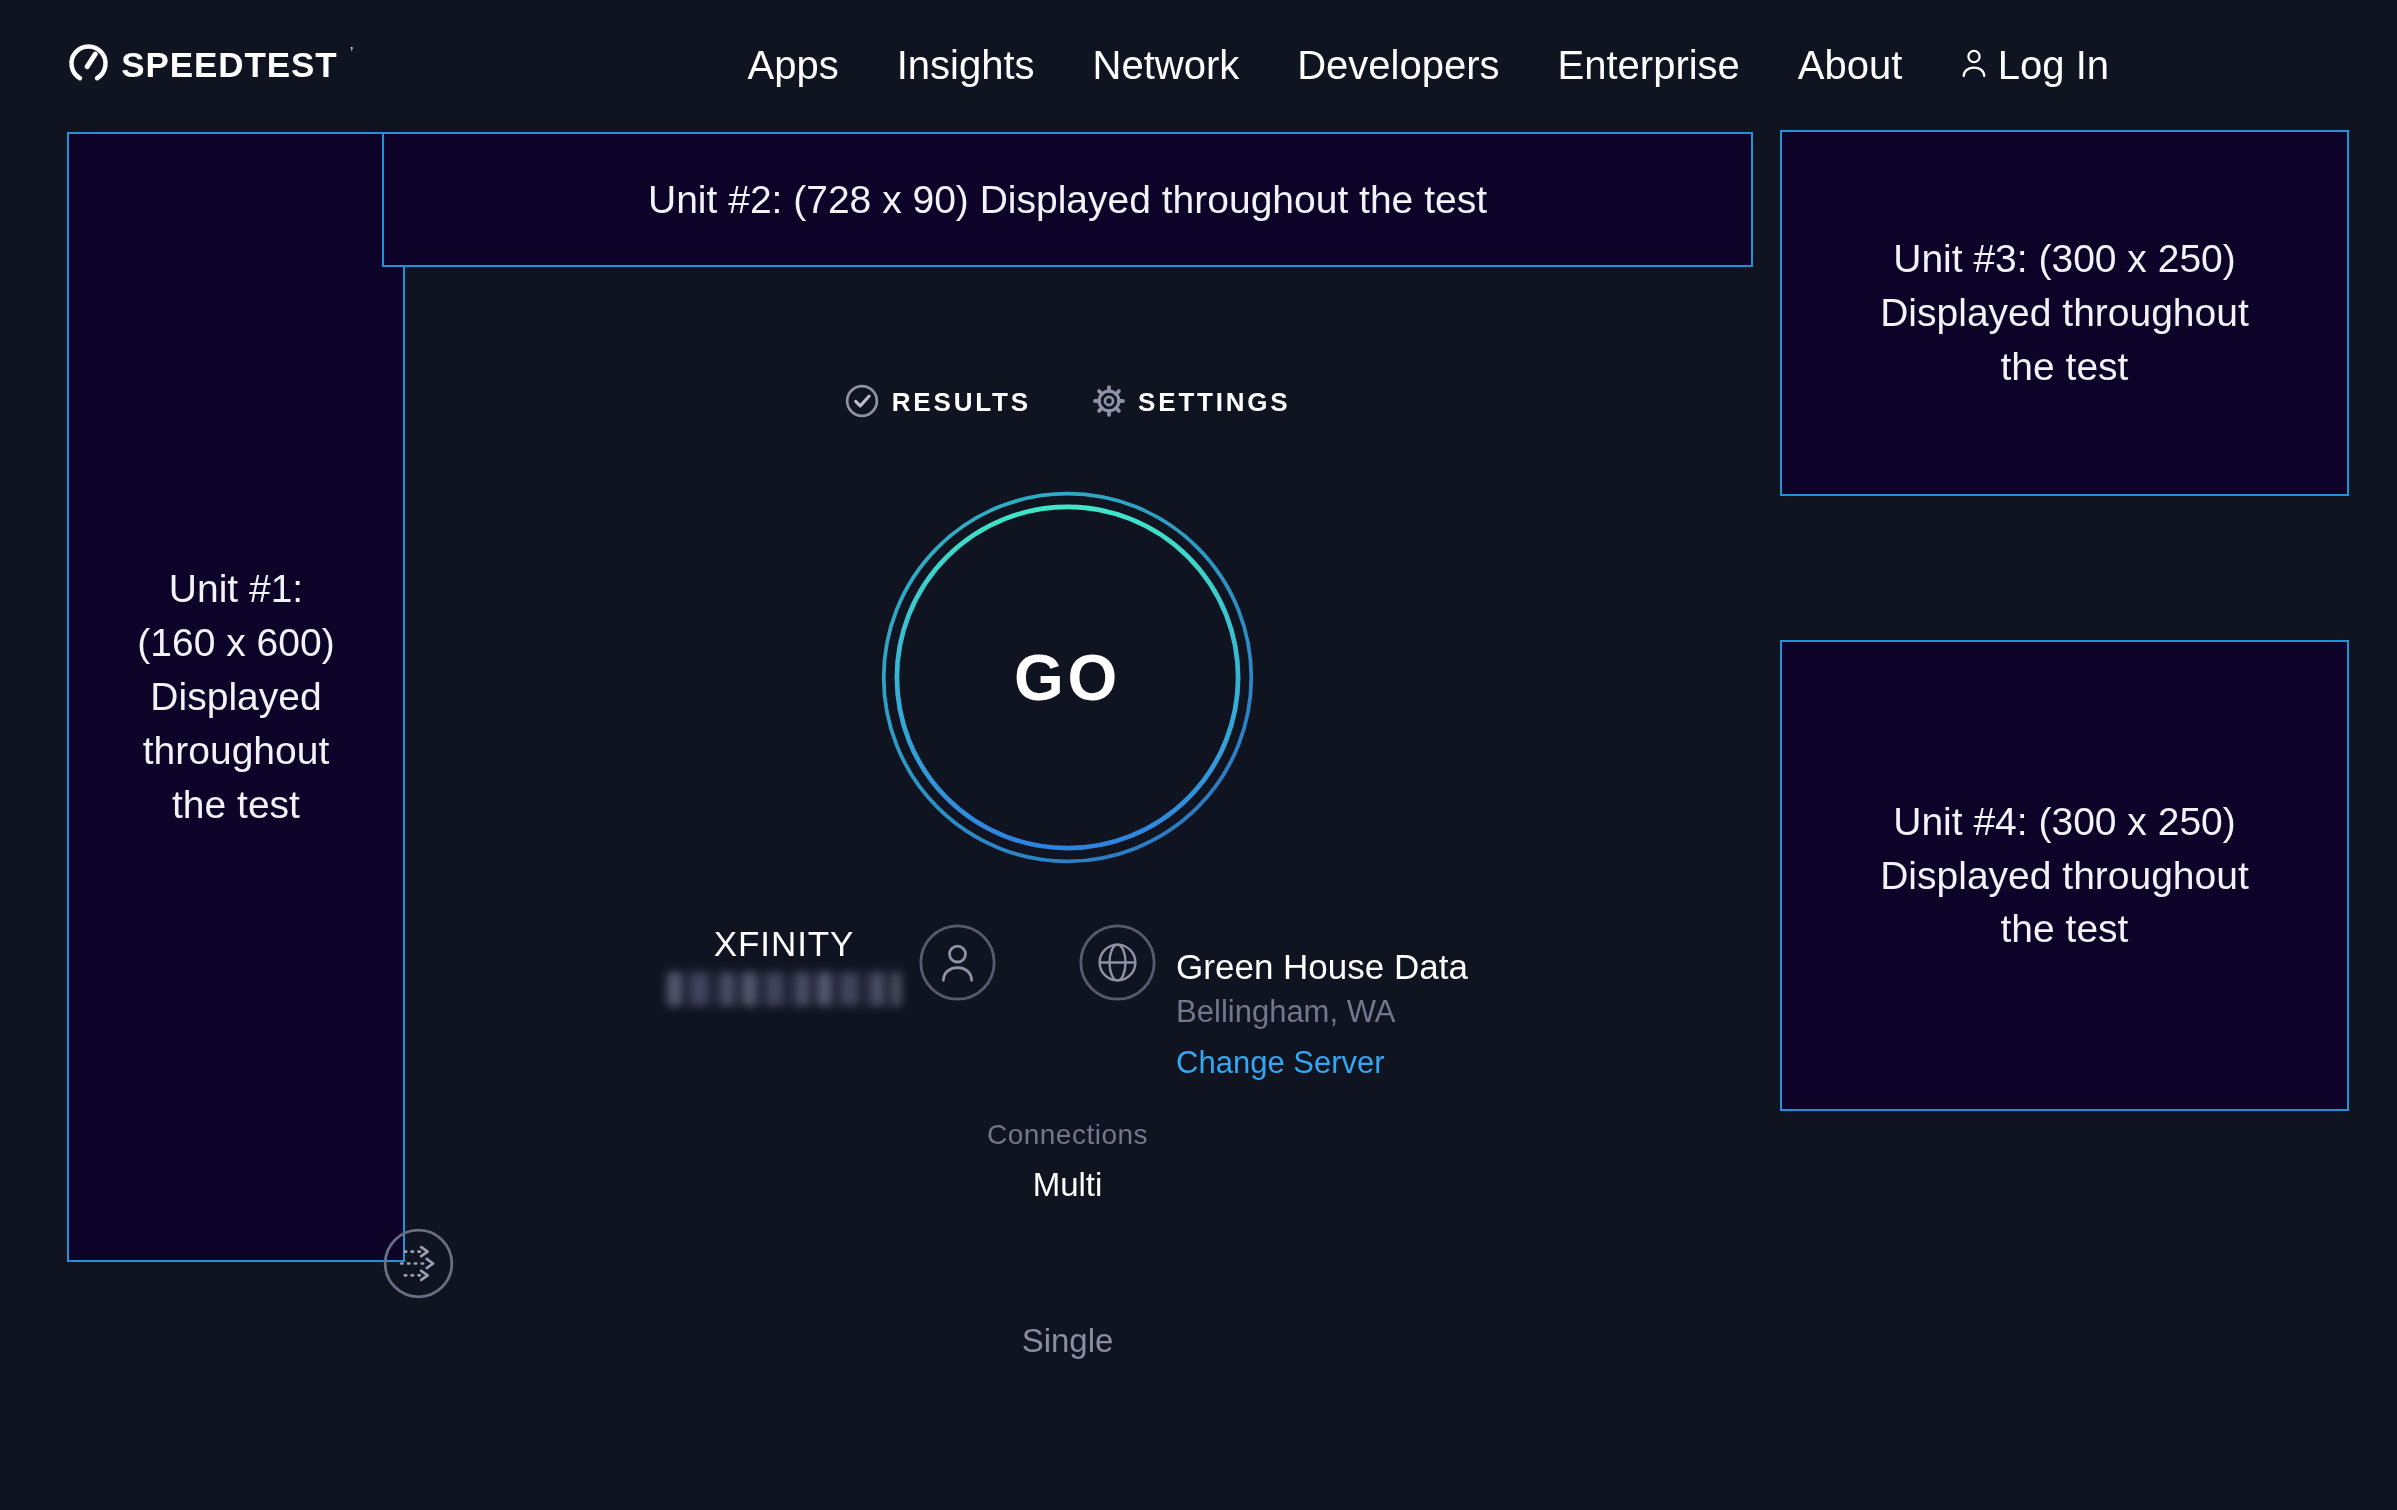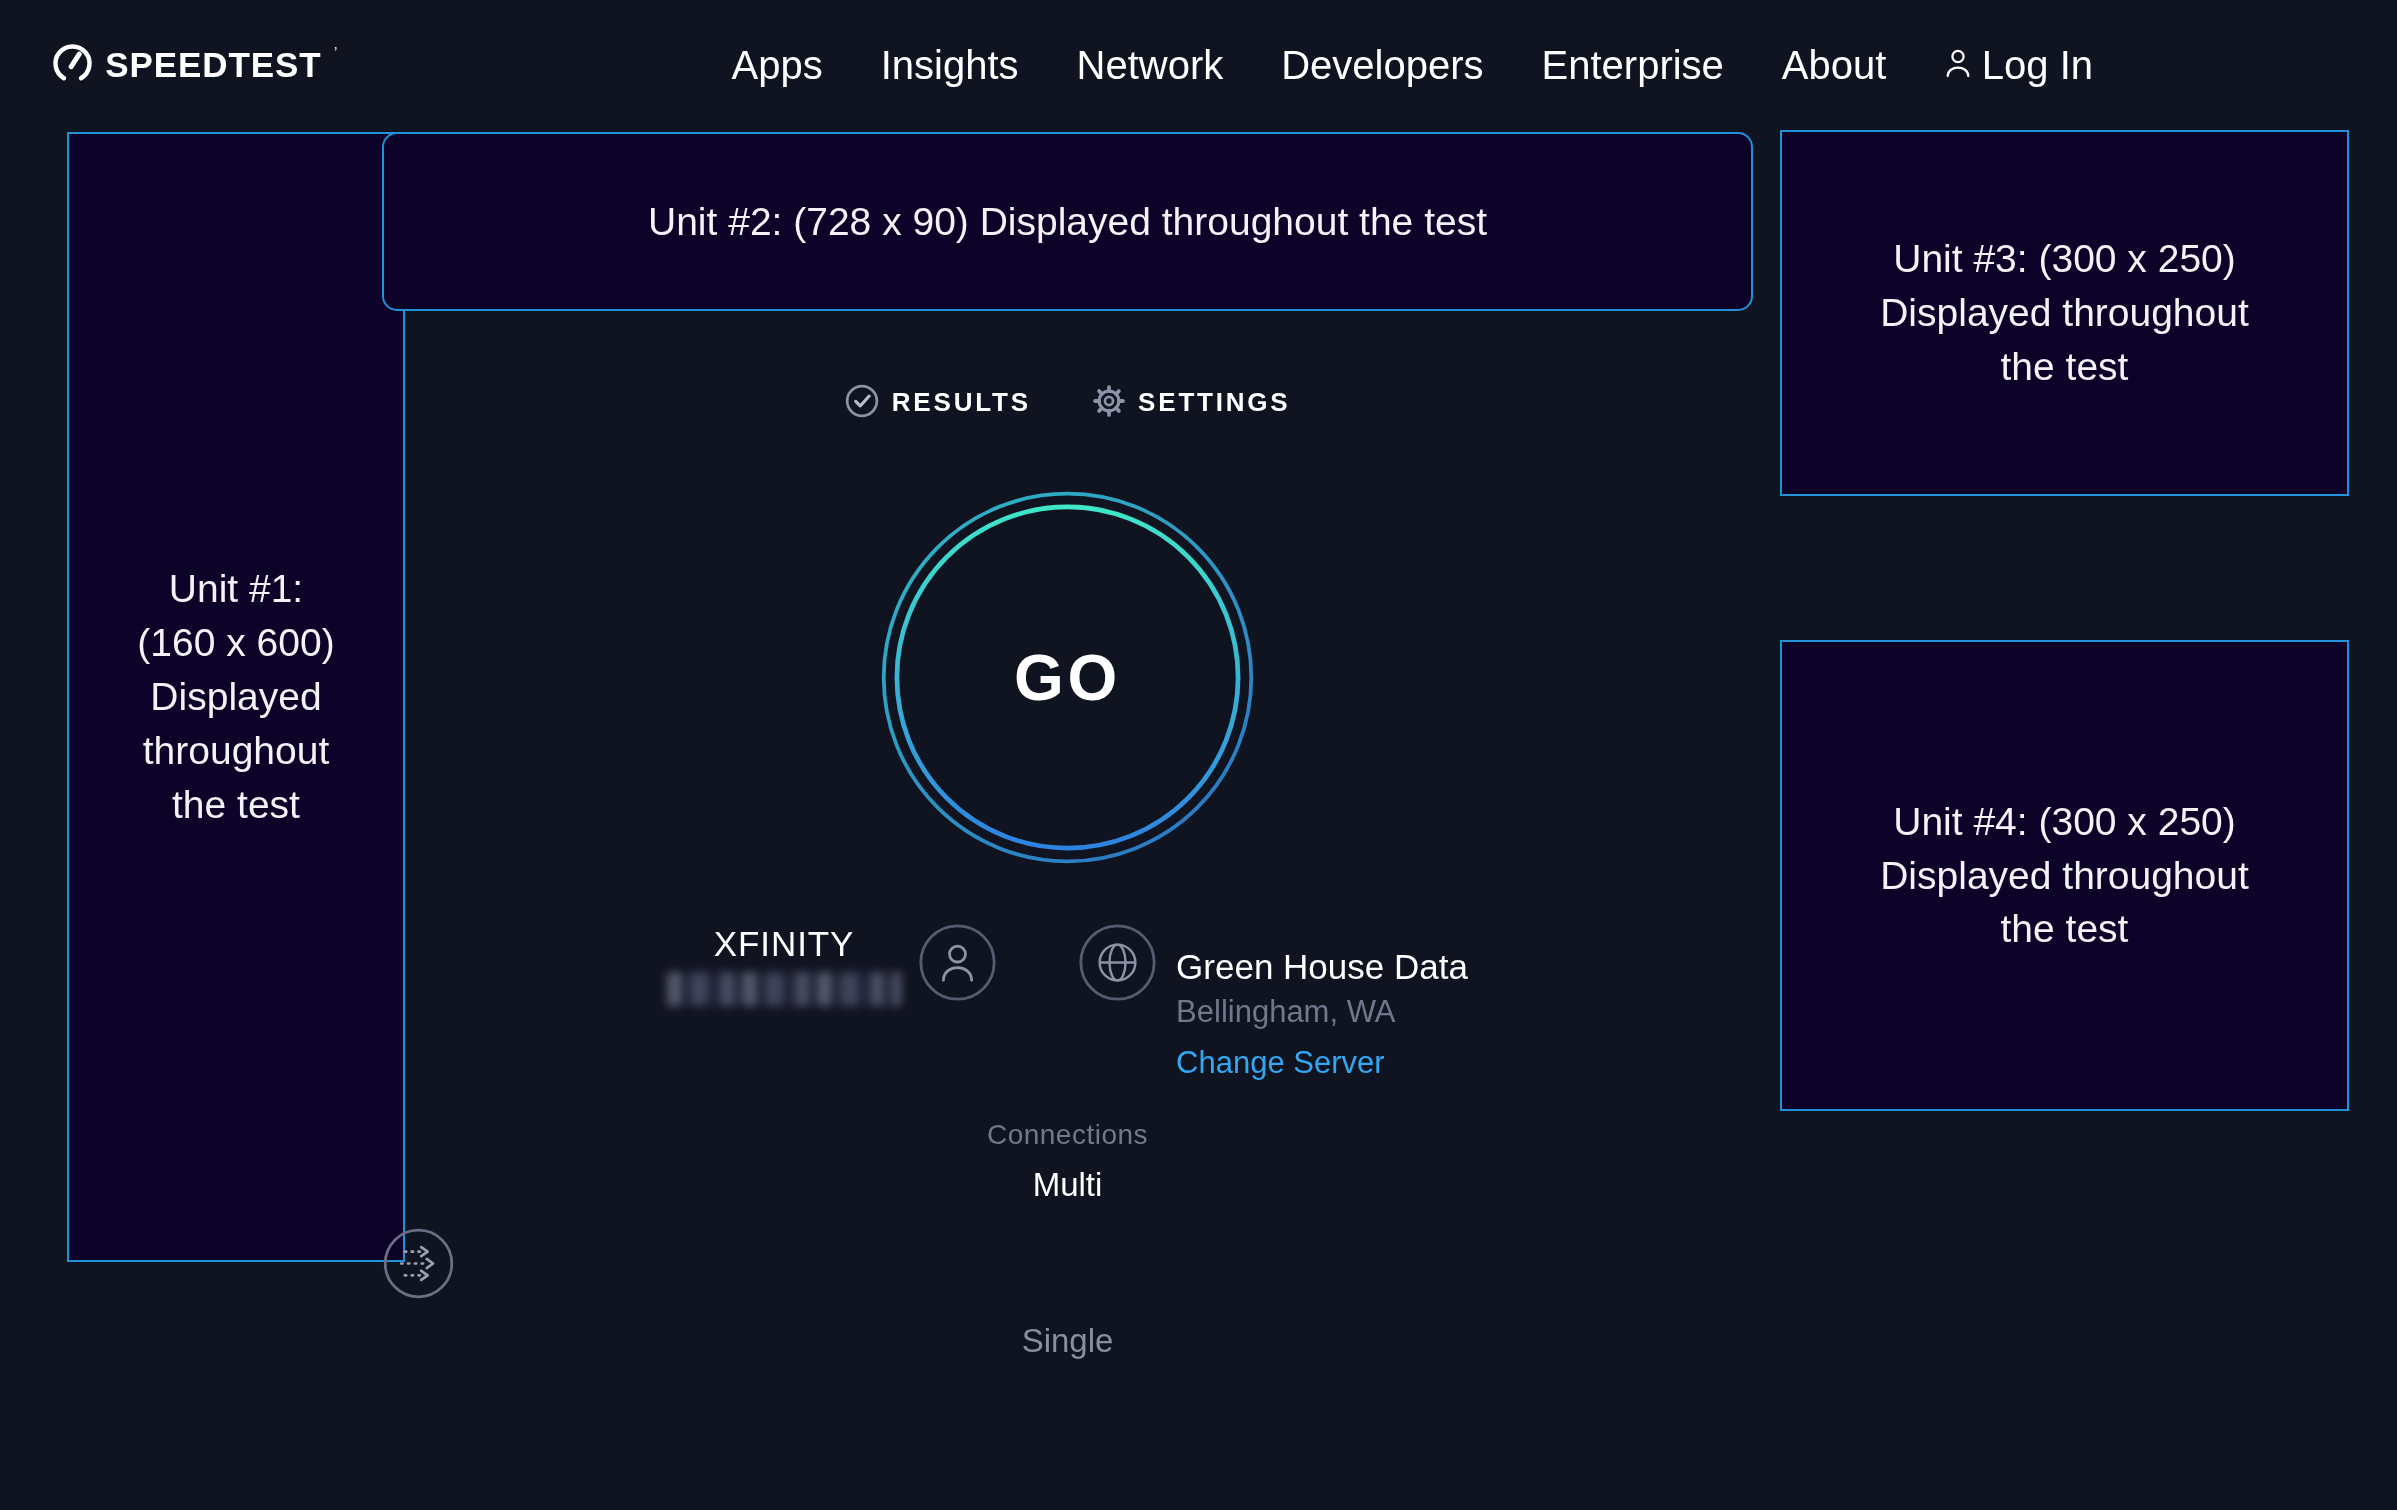--- a/index.html
+++ b/index.html
@@ -13,35 +13,35 @@
     --white:#ffffff;
     --grad-teal:#3fe6c8;
     --grad-blue:#2e82e0;
   }
   *{box-sizing:border-box;margin:0;padding:0;}
   html,body{background:var(--page-bg);}
   body{font-family:"Liberation Sans","DejaVu Sans",sans-serif;color:#fff;}
   #app{position:relative;width:2397px;height:1510px;background:var(--page-bg);overflow:hidden;}
 
   
-  .header{position:absolute;left:0;top:0;width:2174px;height:130px;
+  .header{position:absolute;left:16px;top:0;width:2174px;height:130px;
           display:flex;align-items:center;padding:0 81px 0 51px;}
   .brand{display:flex;align-items:center;gap:11.3px;cursor:pointer;}
   .brand-text{font-size:35px;font-weight:700;letter-spacing:0.9px;color:#fff;}
   .brand-mark{font-size:17px;opacity:.85;vertical-align:top;position:relative;top:-11.3px;left:0.9px;}
   .nav{margin-left:auto;display:flex;align-items:center;gap:58px;}
   .nav-item{font-size:40px;color:#fff;cursor:pointer;white-space:nowrap;}
   .login{display:flex;align-items:center;gap:9.4px;cursor:pointer;}
 
   
   .ad{position:absolute;background:var(--ad-bg);border:2.8px solid var(--ad-border);
       display:flex;align-items:center;justify-content:center;text-align:center;cursor:pointer;}
   .ad-text{white-space:pre-line;font-size:39px;line-height:1.38;color:#f2f2f7;}
   .ad-unit1{left:67px;top:132px;width:338px;height:1130px;}
-  .ad-unit2{left:382px;top:132px;width:1371px;height:179px;border-radius:15px;}
+  .ad-unit2{left:382px;top:132px;width:1371px;height:135px;}
   .ad-unit3{left:1780px;top:130px;width:569px;height:366px;}
   .ad-unit4{left:1780px;top:640px;width:569px;height:471px;}
   .ad-unit5{left:382px;top:1299px;width:1371px;height:168px;}
 
   
   .tabs{position:absolute;left:382px;top:341px;width:1371px;
         display:flex;justify-content:center;align-items:center;gap:60px;}
   .tab{display:flex;align-items:center;gap:11.3px;cursor:pointer;margin-top:42px;}
   .tab-label{font-size:26px;font-weight:700;letter-spacing:2.8px;color:#fff;}
 

